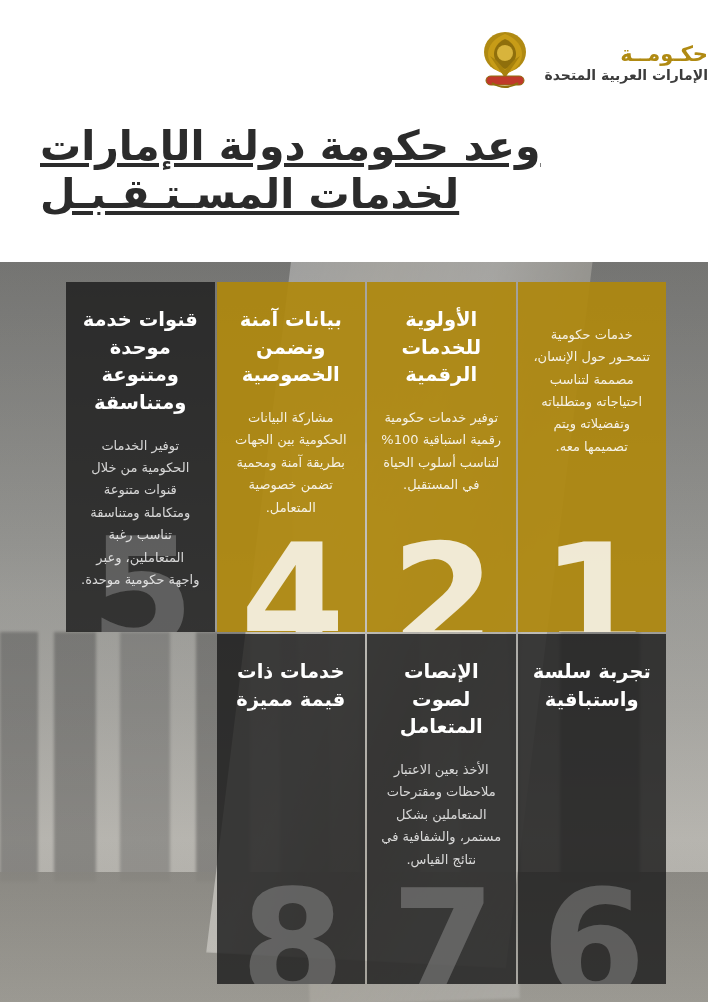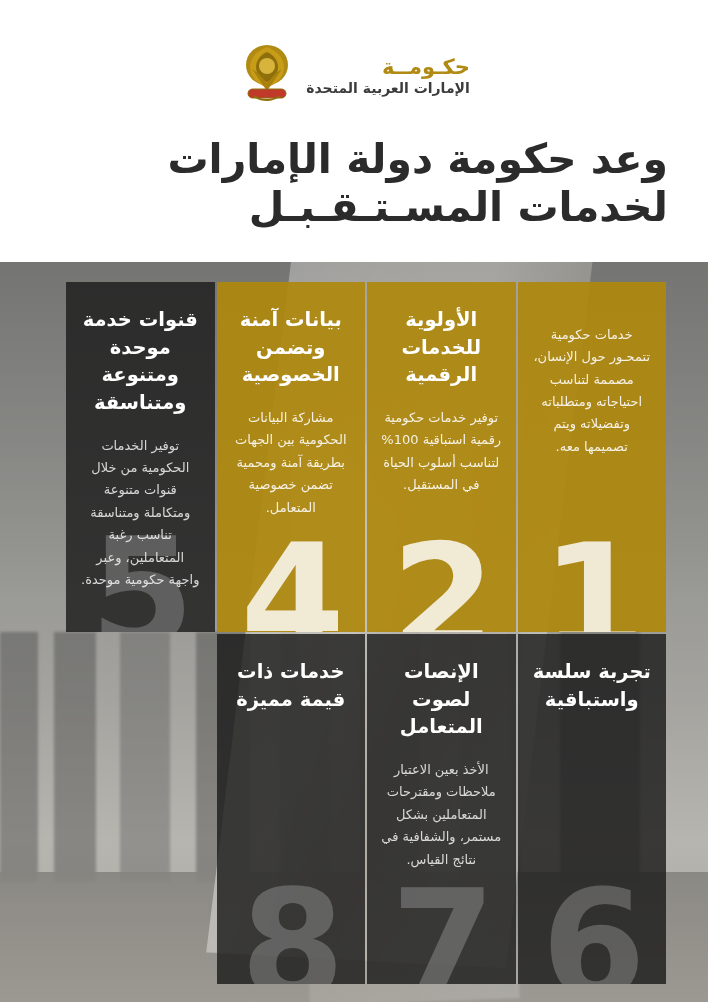--- a/index.html
+++ b/index.html
@@ -23,23 +23,22 @@
     position: absolute;
     top: 0; left: 0; right: 0;
     height: 262px;
     background: #ffffff;
     z-index: 5;
   }
   .emblem-row {
     display: flex;
     flex-direction: row;
     align-items: center;
-    justify-content: center;
     gap: 10px;
-    padding-top: 39px;
+    padding-top: 26px;
   }
   .emblem {
     width: 58px;
     height: 74px;
     position: relative;
   }
   .emblem svg { display: block; }
   .gov-text {
     text-align: right;
     line-height: 1.25;
@@ -52,28 +51,29 @@
     letter-spacing: 0px;
   }
   .gov-text .line2 {
     font-size: 14px;
     font-weight: bold;
     color: #3c3c3c;
   }
 
   .main-title {
     margin-top: 22px;
-    text-align: right;
+    text-align: left;
     direction: rtl;
     color: #2b2b2b;
     font-weight: bold;
     line-height: 1.18;
     font-size: 41px;
     letter-spacing: 0.5px;
     padding: 0 40px;
+    text-decoration: underline;
   }
   .main-title .t2 { display: block; }
 
   
   .photo {
     position: absolute;
     top: 262px; left: 0;
     width: 708px;
     height: 740px;
     overflow: hidden;

